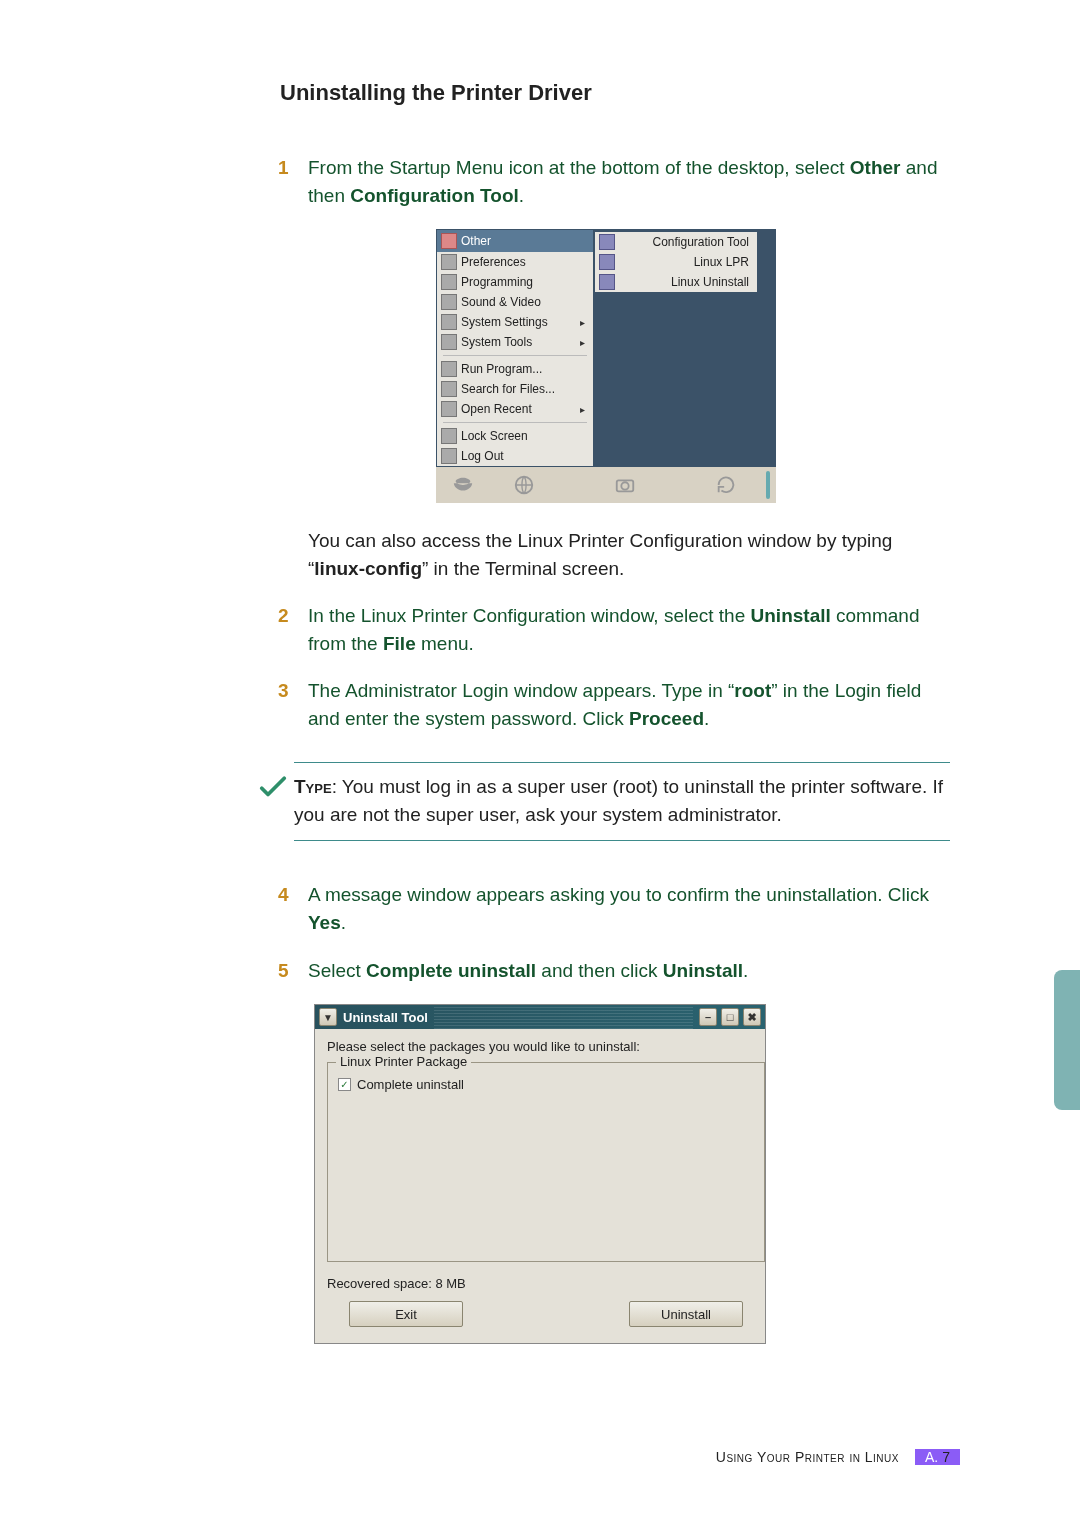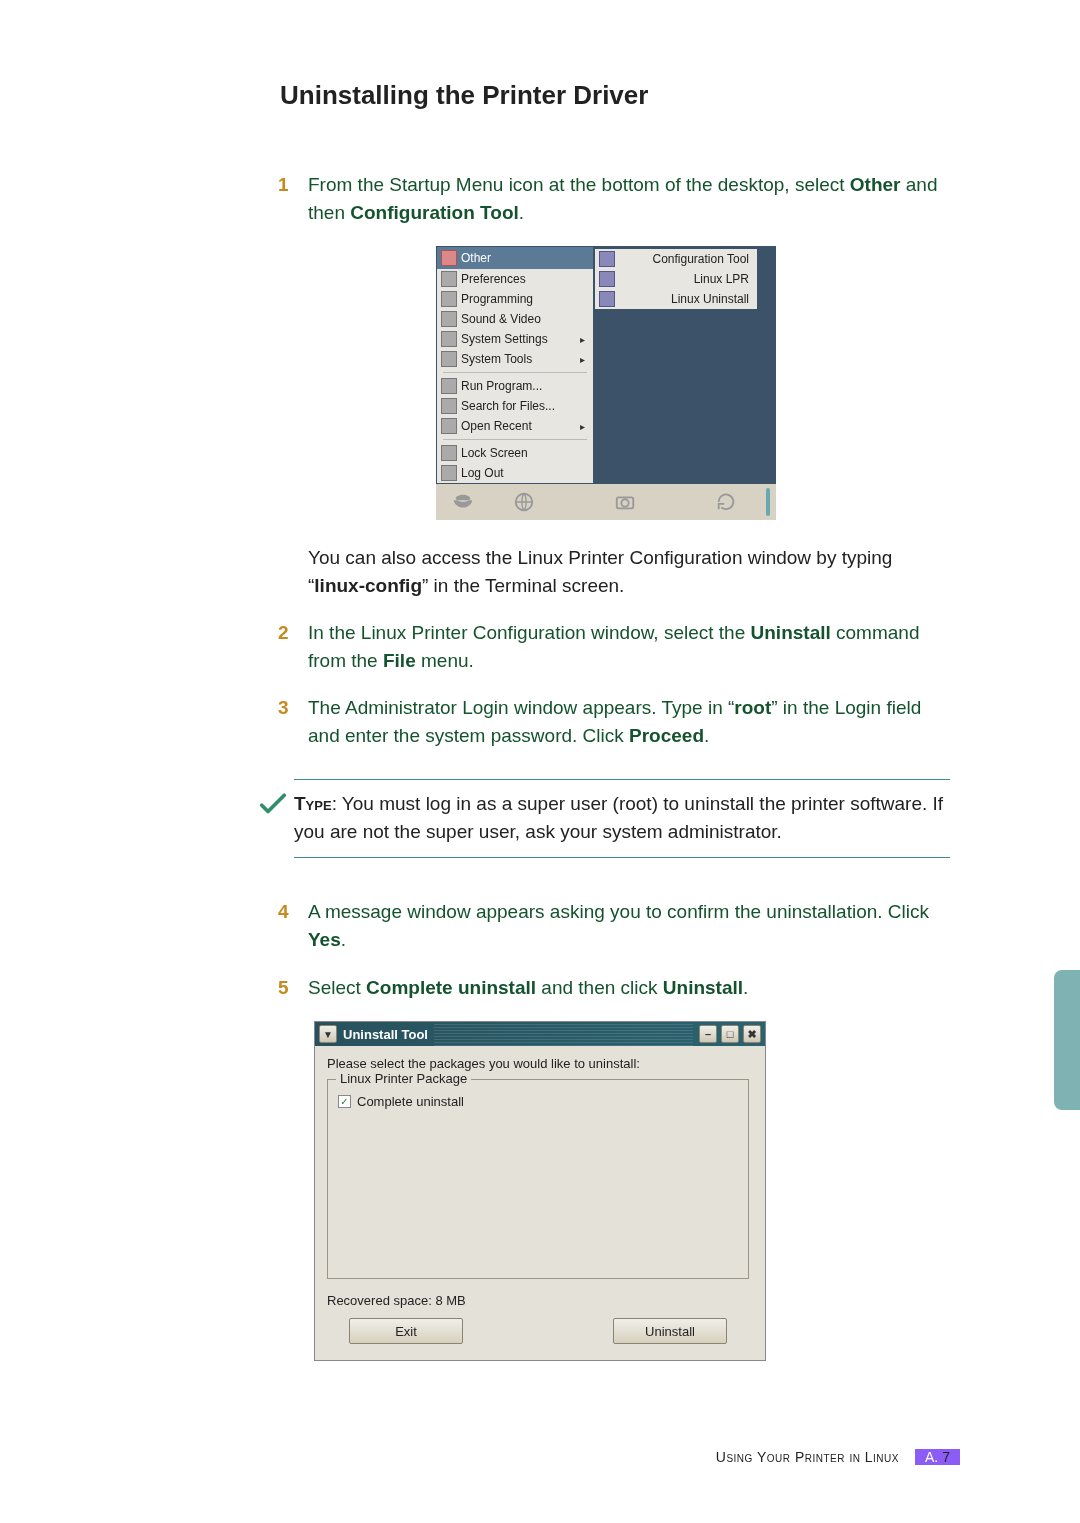--- a/index.html
+++ b/index.html
@@ -11,25 +11,25 @@
     position: relative;
     color: #333;
   }
   .page {
     padding: 80px 120px 60px 120px;
     width: 100%;
     height: 100%;
     position: relative;
   }
   .heading {
-    font-size: 26px;
+    font-size: 22px;
     font-weight: bold;
     color: #222;
     margin-left: 160px;
-    margin-bottom: 60px;
+    margin-bottom: 48px;
   }
   .step {
     display: flex;
     margin-left: 158px;
     margin-right: 10px;
     margin-bottom: 20px;
     font-size: 19px;
     line-height: 1.45;
   }
   .step-num {
@@ -186,21 +186,21 @@
   }
   .titlebar .win-btns { display: flex; gap: 4px; }
   .titlebar .win-btn {
     width: 18px; height: 18px;
     background: linear-gradient(#f0efe9,#cfc8b6);
     border: 1px solid #8a8570; border-radius: 2px;
     display: flex; align-items: center; justify-content: center;
     color: #333; font-size: 11px; font-weight: bold;
   }
   .dialog-body {
-    padding: 10px 16px 12px 12px;
+    padding: 10px 0 12px 12px;
     background: #e4e1d8;
     font-size: 13px;
     color: #222;
   }
   .prompt-txt { margin-bottom: 8px; }
   .pkg-box {
     border: 1px solid #9a9584;
     padding: 6px 10px 10px 10px;
     position: relative;
     background: #e4e1d8;

